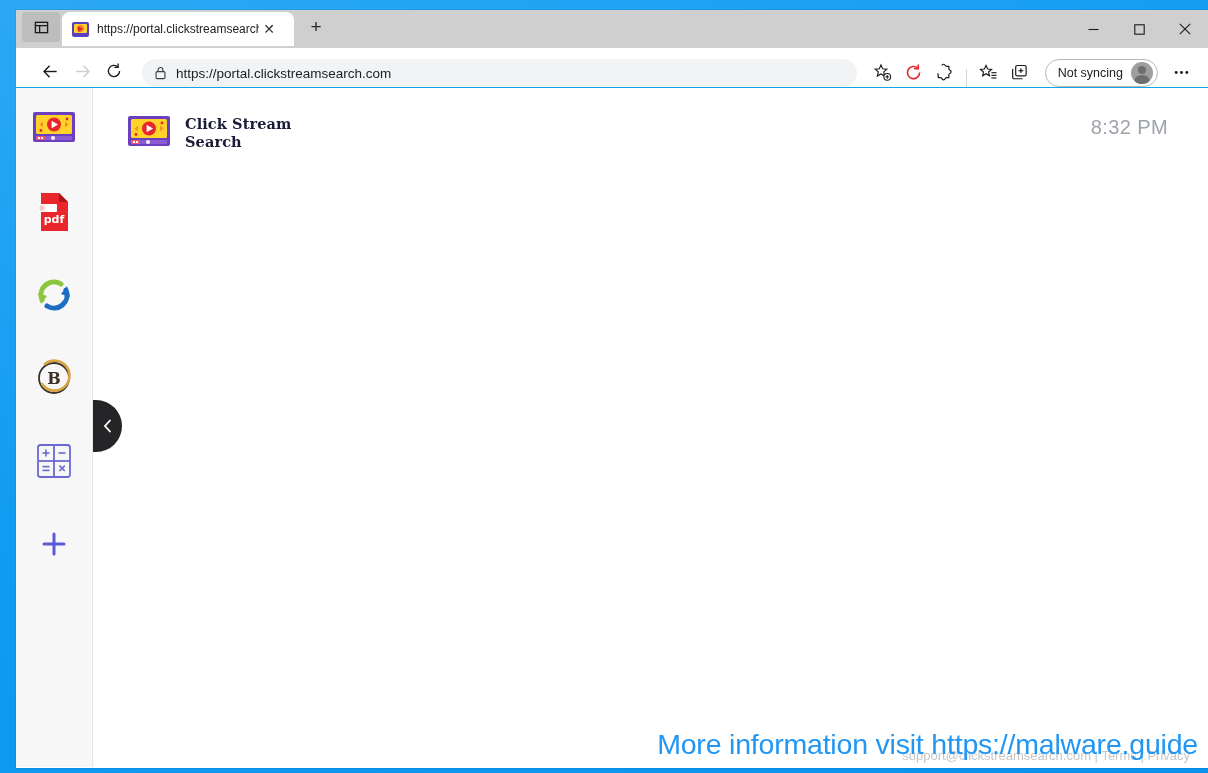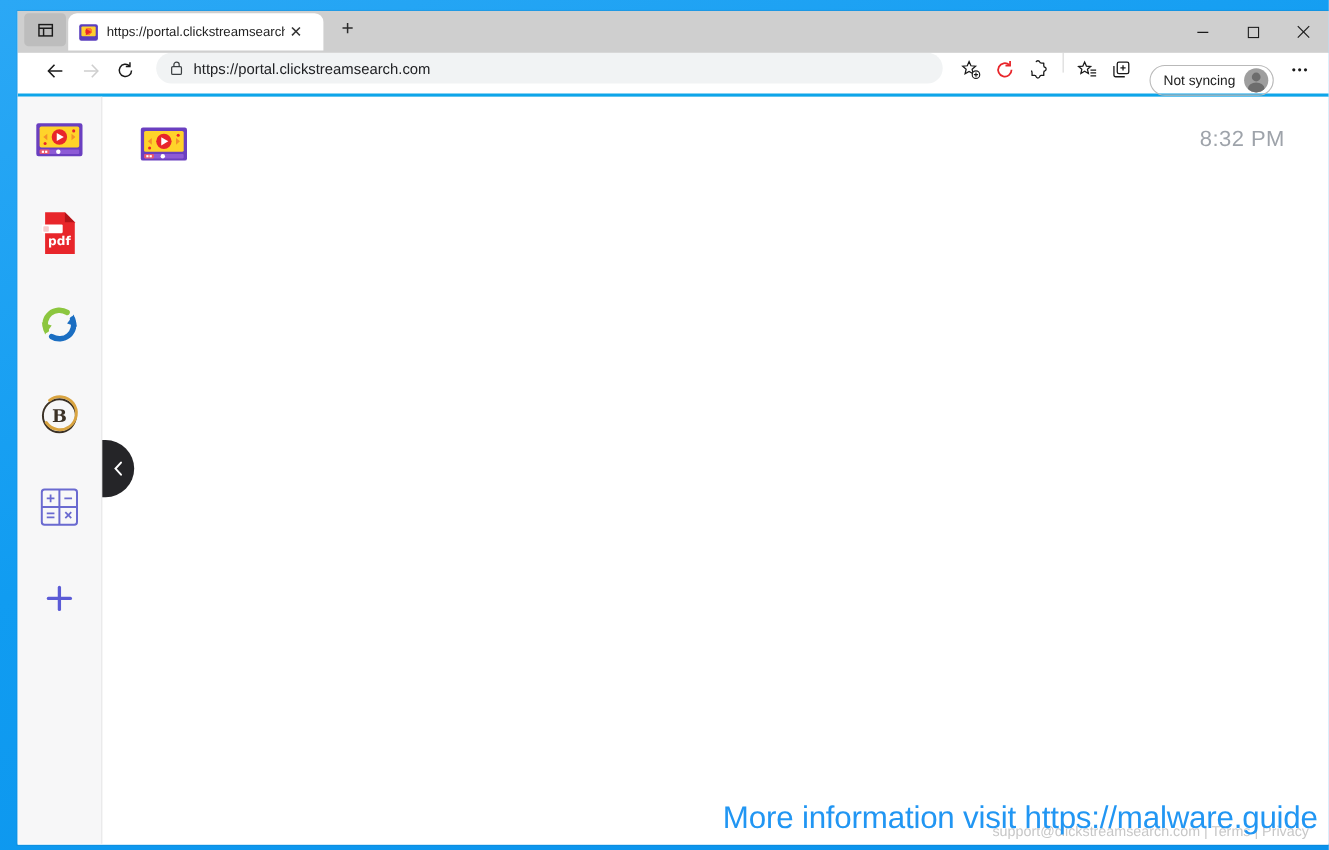--- a/index.html
+++ b/index.html
@@ -112,23 +112,23 @@
     display:flex;align-items:center;justify-content:center;
     cursor: pointer;
     color:#1a1a1a;
   }
 
   
   #toolbar {
     height: 40px;
     background: #ffffff;
     display: flex;
-    align-items: flex-start;
+    align-items: flex-end;
     padding: 0 12px 0 18px;
-    border-bottom: 3px solid #0ea5e9;
+    border-bottom: 1px solid #0ea5e9;
   }
   .nav-btn {
     width: 32px; height: 32px;
     display:flex;align-items:center;justify-content:center;
     border-radius: 4px;
     cursor: pointer;
     flex: 0 0 auto;
   }
   .nav-btn.disabled { opacity: 0.32; cursor: default; }
   #address-bar {
@@ -550,20 +550,24 @@
           <polygon points="12,11.5 8.4,14.5 12,17.5" fill="#f4902a"></polygon>
           <polygon points="34,11.5 37.6,14.5 34,17.5" fill="#f4902a"></polygon>
           <circle cx="10" cy="20.5" r="1.4" fill="#e8262b"></circle>
           <circle cx="36" cy="9" r="1.4" fill="#e8262b"></circle>
           <rect x="5" y="26" width="36" height="4" rx="1" fill="#8d5ad6"></rect>
           <rect x="5" y="26" width="9" height="4" rx="1" fill="#e8566f"></rect>
           <circle cx="22" cy="28" r="2" fill="#ffffff"></circle>
           <rect x="7" y="27" width="2" height="2" fill="#ffffff"></rect>
           <rect x="10" y="27" width="2" height="2" fill="#ffffff"></rect>
         </svg>
+        <div id="brand-name">
+          <div>Click Stream</div>
+          <div>Search</div>
+        </div>
       </div>
 
       <div id="clock">8:32 PM</div>
 
 
       <div id="footer">
         <a>support@clickstreamsearch.com</a><span> | </span><a>Terms</a><span> | </span><a>Privacy</a>
       </div>
 
     </div>

